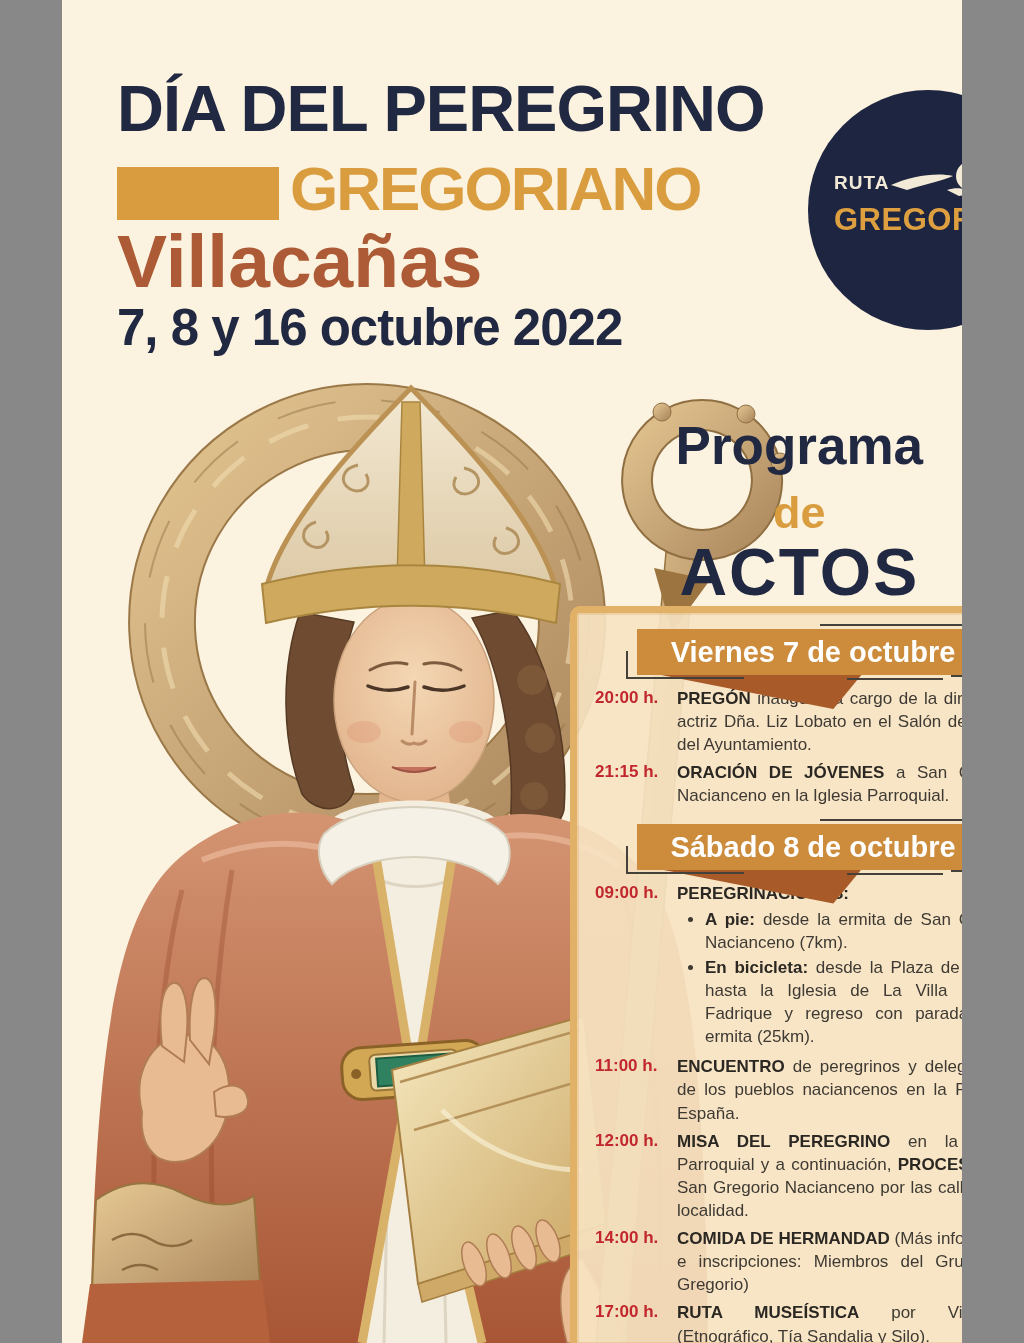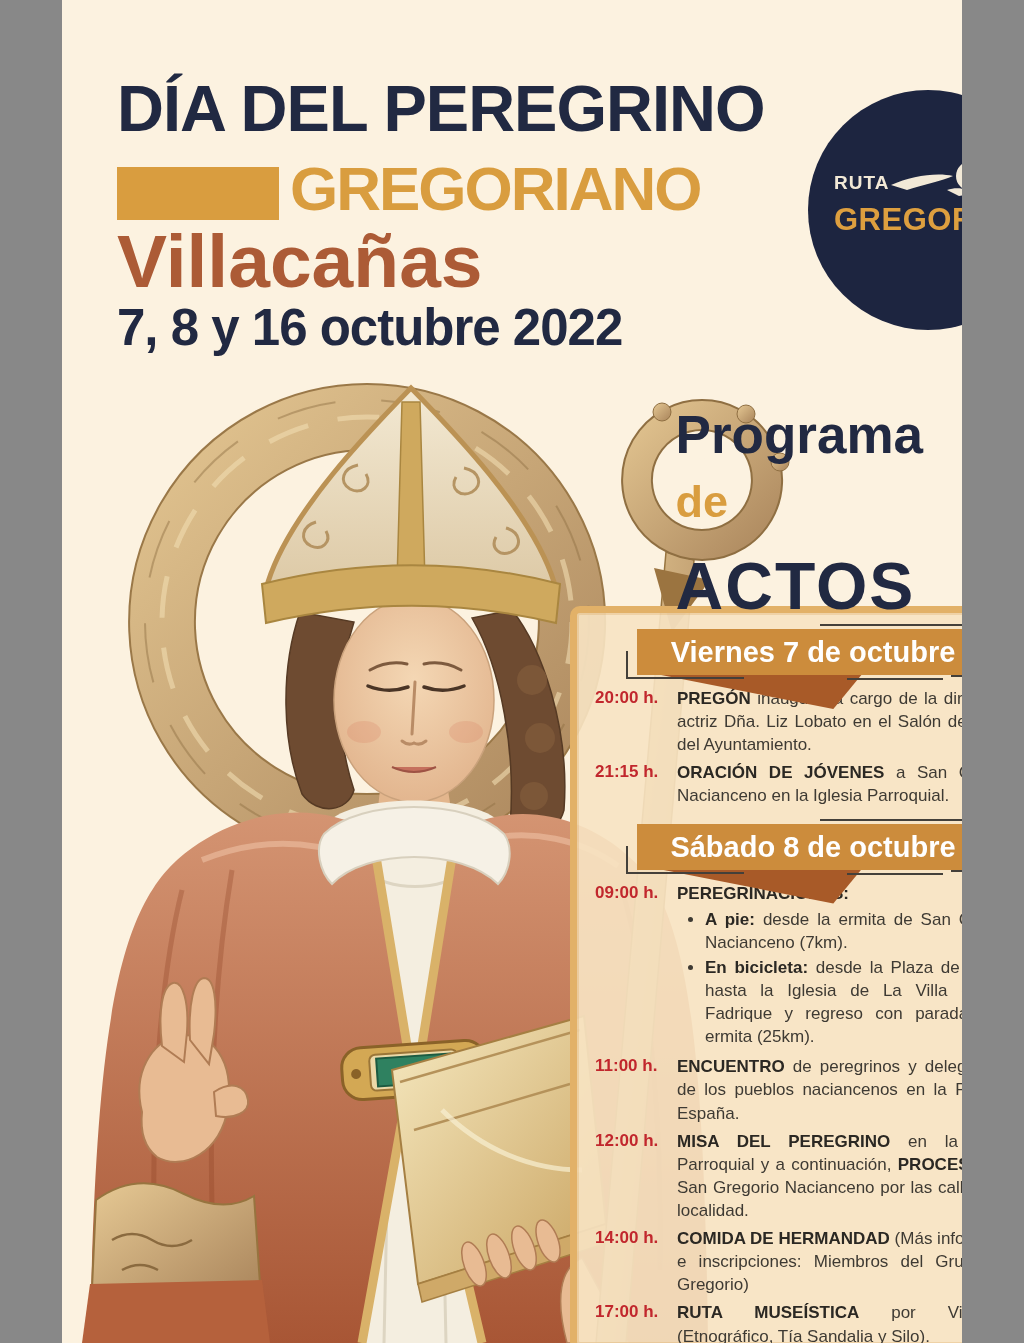--- a/index.html
+++ b/index.html
@@ -22,24 +22,24 @@
 
   
   .logo{position:absolute;left:746px;top:90px;width:240px;height:240px;border-radius:50%;
         background:#1d2540;color:#f2e9d7;z-index:3;padding-top:76px;padding-left:26px;}
   .logo .l1{font-size:19px;font-weight:bold;letter-spacing:1px;display:flex;align-items:center;gap:0;}
   .logo .l1 svg{margin-top:-6px;}
   .logo .l2{font-size:31px;font-weight:bold;letter-spacing:.5px;color:#dd9f3f;margin-top:2px;}
   .logo .l3{font-size:20.5px;letter-spacing:.4px;margin-top:6px;color:#efe6d4;}
 
   
-  .prog-head{position:absolute;right:39px;top:408px;text-align:left;z-index:3;line-height:1;}
+  .prog-head{position:absolute;right:39px;top:419px;text-align:center;z-index:3;line-height:1;}
   .prog-head .p1{font-size:53px;font-weight:bold;color:var(--navy);}
   .prog-head .p2{font-size:45px;font-weight:bold;color:var(--gold);margin-top:18px;}
-  .prog-head .p3{font-size:66px;font-weight:bold;letter-spacing:2px;color:var(--navy);margin-top:29px;}
+  .prog-head .p3{font-size:66px;font-weight:bold;letter-spacing:2px;color:var(--navy);margin-top:4px;}
 
   
   .statue{position:absolute;left:0;top:370px;width:740px;height:973px;z-index:1;}
 
   
   .panel{position:absolute;left:508px;top:606px;width:482px;height:745px;z-index:2;
          border:7px solid var(--panel-border);border-radius:10px;
          background:rgba(247,227,195,0.91);box-shadow:inset 0 0 0 2px rgba(214,160,85,.28);
          padding:4px 20px 8px 10px;}
   .banner-wrap{position:relative;width:352px;height:46px;margin:16px 0 12px 50px;}

